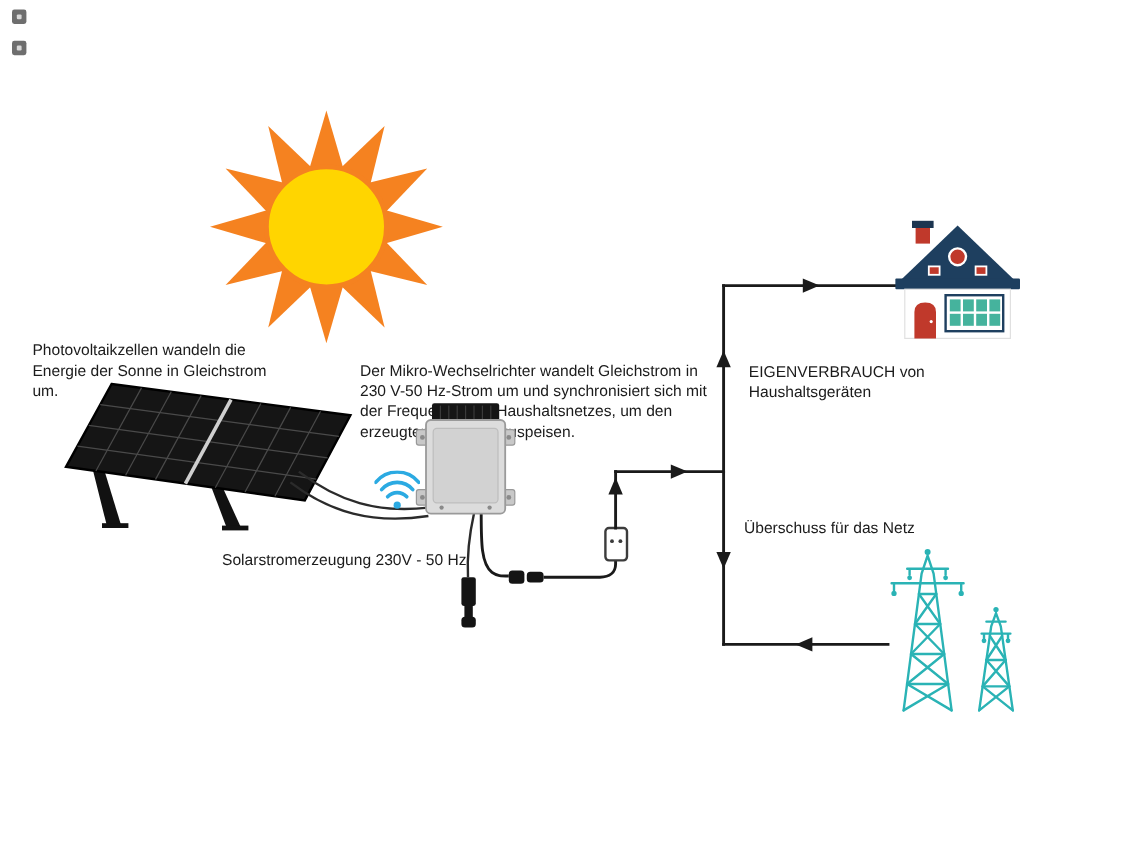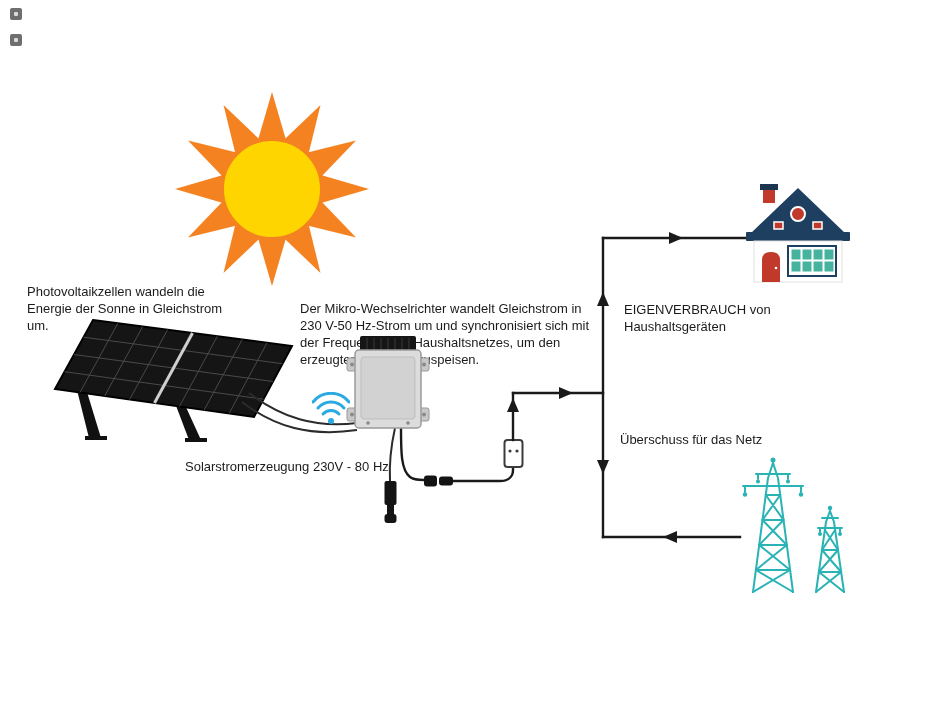--- a/index.html
+++ b/index.html
@@ -55,21 +55,21 @@
       <line x1="39" y1="44.5" x2="238" y2="71.5"></line>
       <line x1="29.5" y1="61.7" x2="228.5" y2="89.2"></line>
     </g>
     <line x1="157.5" y1="23" x2="119.5" y2="93" stroke="#cfcfcf" stroke-width="3"></line>
   </svg>
 
   <div class="abs label" style="left:27px;top:283px;width:200px;">Photovoltaikzellen wandeln die Energie der Sonne in Gleichstrom um.</div>
 
   <div class="abs label" style="left:300px;top:276px;width:290px;margin-top:24px;">Der Mikro-Wechselrichter wandelt Gleichstrom in 230 V-50 Hz-Strom um und synchronisiert sich mit der Frequenz Ihres Haushaltsnetzes, um den erzeugten Strom einzuspeisen.</div>
 
-  <div class="abs label" style="left:185px;top:458px;width:230px;">Solarstromerzeugung 230V - 80 Hz</div>
+  <div class="abs label" style="left:185px;top:458px;width:230px;">Solarstromerzeugung 230V - 50 Hz</div>
 
   <div class="abs label" style="left:620px;top:431px;width:200px;">Überschuss für das Netz</div>
 
   <div class="abs label" style="left:624px;top:301px;width:165px;">EIGENVERBRAUCH von Haushaltsgeräten</div>
 
   <svg class="abs" style="left:0;top:0;" width="940" height="706" viewBox="0 0 940 706">
 
     <g fill="none" stroke="#2b2b2b" stroke-width="2">
       <path d="M242,402 C275,427 310,437 357,430"></path>
       <path d="M249,393 C282,418 315,428 357,423"></path>

